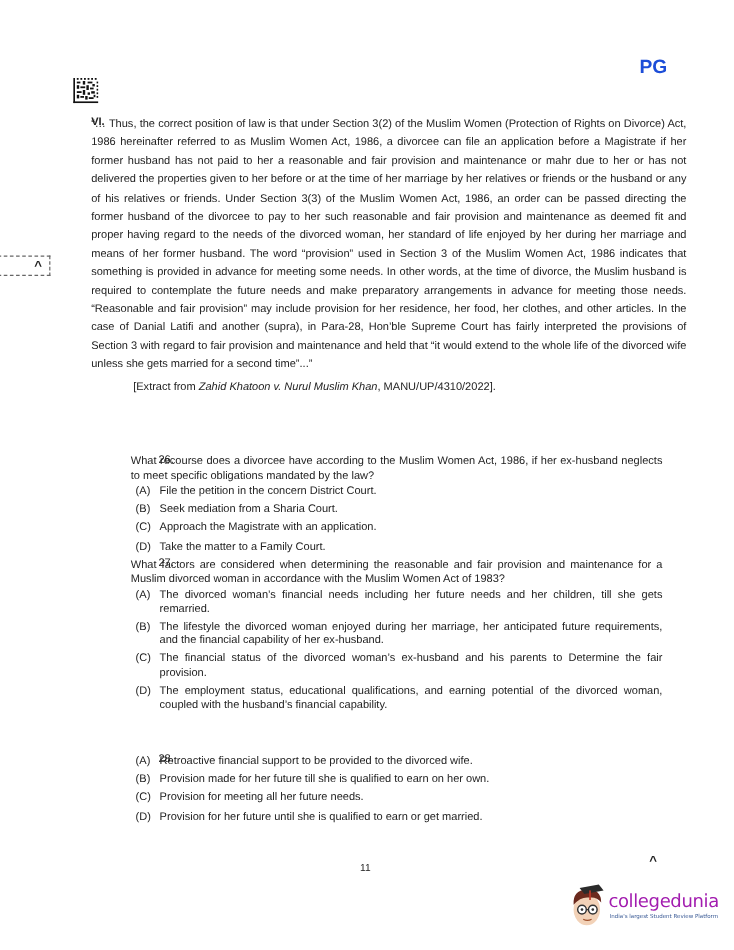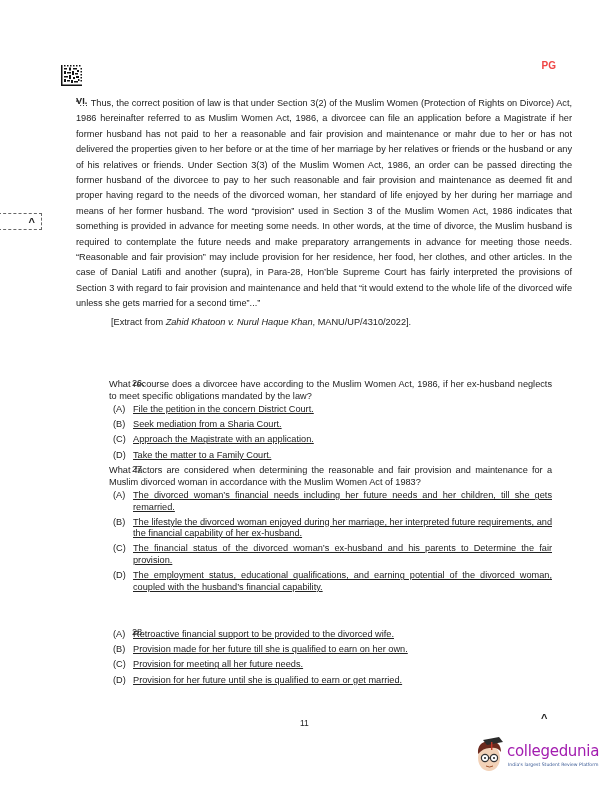--- a/index.html
+++ b/index.html
@@ -5,22 +5,22 @@
   html, body { margin: 0; padding: 0; background: #ffffff; }
   body {
     width: 612px; height: 792px; position: relative; overflow: hidden;
     font-family: "Liberation Sans", sans-serif; color: #222;
   }
   .qr {
     position: absolute; left: 61px; top: 65px; width: 21px; height: 21px;
   }
   .qr svg { display: block; }
   .pg {
-    position: absolute; right: 56px; top: 60px;
-    font-weight: bold; font-size: 10px; color: #ef4444;
+    position: absolute; right: 56px; top: 48px;
+    font-weight: bold; font-size: 16px; color: #1d4ed8;
   }
   .side-btn {
     position: absolute; left: -2px; top: 213px; width: 44px; height: 17px;
     border: 1px dashed #666; border-left: none; box-sizing: border-box;
     display: flex; align-items: center; justify-content: flex-end; padding-right: 6px;
     font-size: 11px; font-weight: bold; color: #222; background: #fff;
   }
   .passage {
     position: absolute; left: 76px; top: 96px; width: 496px;
   }
@@ -37,21 +37,21 @@
   .question {
     position: absolute; left: 96px; width: 456px; font-size: 9.2px;
   }
   .question .num { position: absolute; left: 0; top: 0; margin-left: 36px; }
   .question .qtext {
     margin-left: 13px; line-height: 12px; text-align: justify;
   }
   .opts { margin-left: 17px; margin-top: 2px; }
   .opt { position: relative; line-height: 11.5px; margin-bottom: 3.7px; }
   .opt .lbl { position: absolute; left: 0; top: 0; }
-  .opt .otxt { margin-left: 20px; display: block; text-align: justify; text-decoration: underline; }
+  .opt .otxt { margin-left: 20px; display: block; text-align: justify; }
   .page-num {
     position: absolute; left: 300px; top: 718px; font-size: 8.5px; color: #222; text-align: center;
   }
   .up-arrow {
     position: absolute; left: 541px; top: 712px; font-size: 11px; font-weight: bold;
   }
   .logo {
     position: absolute; left: 475px; top: 736px; width: 130px; height: 40px;
   }
   .logo .mascot { position: absolute; left: 0; top: 0; width: 30px; height: 38px; }
@@ -108,21 +108,21 @@
 <div class="pg">PG</div>
 
 <div class="side-btn">
   <span>^</span>
 </div>
 
 <div class="passage">
   <div class="roman">VI.</div>
   <div class="text">“… Thus, the correct position of law is that under Section 3(2) of the Muslim Women (Protection of Rights on Divorce) Act, 1986 hereinafter referred to as Muslim Women Act, 1986, a divorcee can file an application before a Magistrate if her former husband has not paid to her a reasonable and fair provision and maintenance or mahr due to her or has not delivered the properties given to her before or at the time of her marriage by her relatives or friends or the husband or any of his relatives or friends. Under Section 3(3) of the Muslim Women Act, 1986, an order can be passed directing the former husband of the divorcee to pay to her such reasonable and fair provision and maintenance as deemed fit and proper having regard to the needs of the divorced woman, her standard of life enjoyed by her during her marriage and means of her former husband. The word “provision” used in Section 3 of the Muslim Women Act, 1986 indicates that something is provided in advance for meeting some needs. In other words, at the time of divorce, the Muslim husband is required to contemplate the future needs and make preparatory arrangements in advance for meeting those needs. “Reasonable and fair provision” may include provision for her residence, her food, her clothes, and other articles. In the case of Danial Latifi and another (supra), in Para-28, Hon’ble Supreme Court has fairly interpreted the provisions of Section 3 with regard to fair provision and maintenance and held that “it would extend to the whole life of the divorced wife unless she gets married for a second time”...”</div>
   <div class="citation">
-    <span>[Extract from </span><i>Zahid Khatoon v. Nurul Haque Khan</i><span>, MANU/UP/4310/2022].</span>
+    <span>[Extract from </span><i>Zahid Khatoon v. Nurul Muslim Khan</i><span>, MANU/UP/4310/2022].</span>
   </div>
 </div>
 
 <div class="question" style="top:378px;">
   <span class="num">26.</span>
   <div class="qtext">What recourse does a divorcee have according to the Muslim Women Act, 1986, if her ex-husband neglects to meet specific obligations mandated by the law?</div>
   <div class="opts">
     <div class="opt">
         <span class="lbl">(A)</span>
         <span class="otxt">File the petition in the concern District Court.</span>
@@ -145,21 +145,21 @@
 <div class="question" style="top:464px;">
   <span class="num">27.</span>
   <div class="qtext">What factors are considered when determining the reasonable and fair provision and maintenance for a Muslim divorced woman in accordance with the Muslim Women Act of 1983?</div>
   <div class="opts">
     <div class="opt">
         <span class="lbl">(A)</span>
         <span class="otxt">The divorced woman’s financial needs including her future needs and her children, till she gets remarried.</span>
       </div>
     <div class="opt">
         <span class="lbl">(B)</span>
-        <span class="otxt">The lifestyle the divorced woman enjoyed during her marriage, her interpreted future requirements, and the financial capability of her ex-husband.</span>
+        <span class="otxt">The lifestyle the divorced woman enjoyed during her marriage, her anticipated future requirements, and the financial capability of her ex-husband.</span>
       </div>
     <div class="opt">
         <span class="lbl">(C)</span>
         <span class="otxt">The financial status of the divorced woman’s ex-husband and his parents to Determine the fair provision.</span>
       </div>
     <div class="opt">
         <span class="lbl">(D)</span>
         <span class="otxt">The employment status, educational qualifications, and earning potential of the divorced woman, coupled with the husband’s financial capability.</span>
       </div>
   </div>

